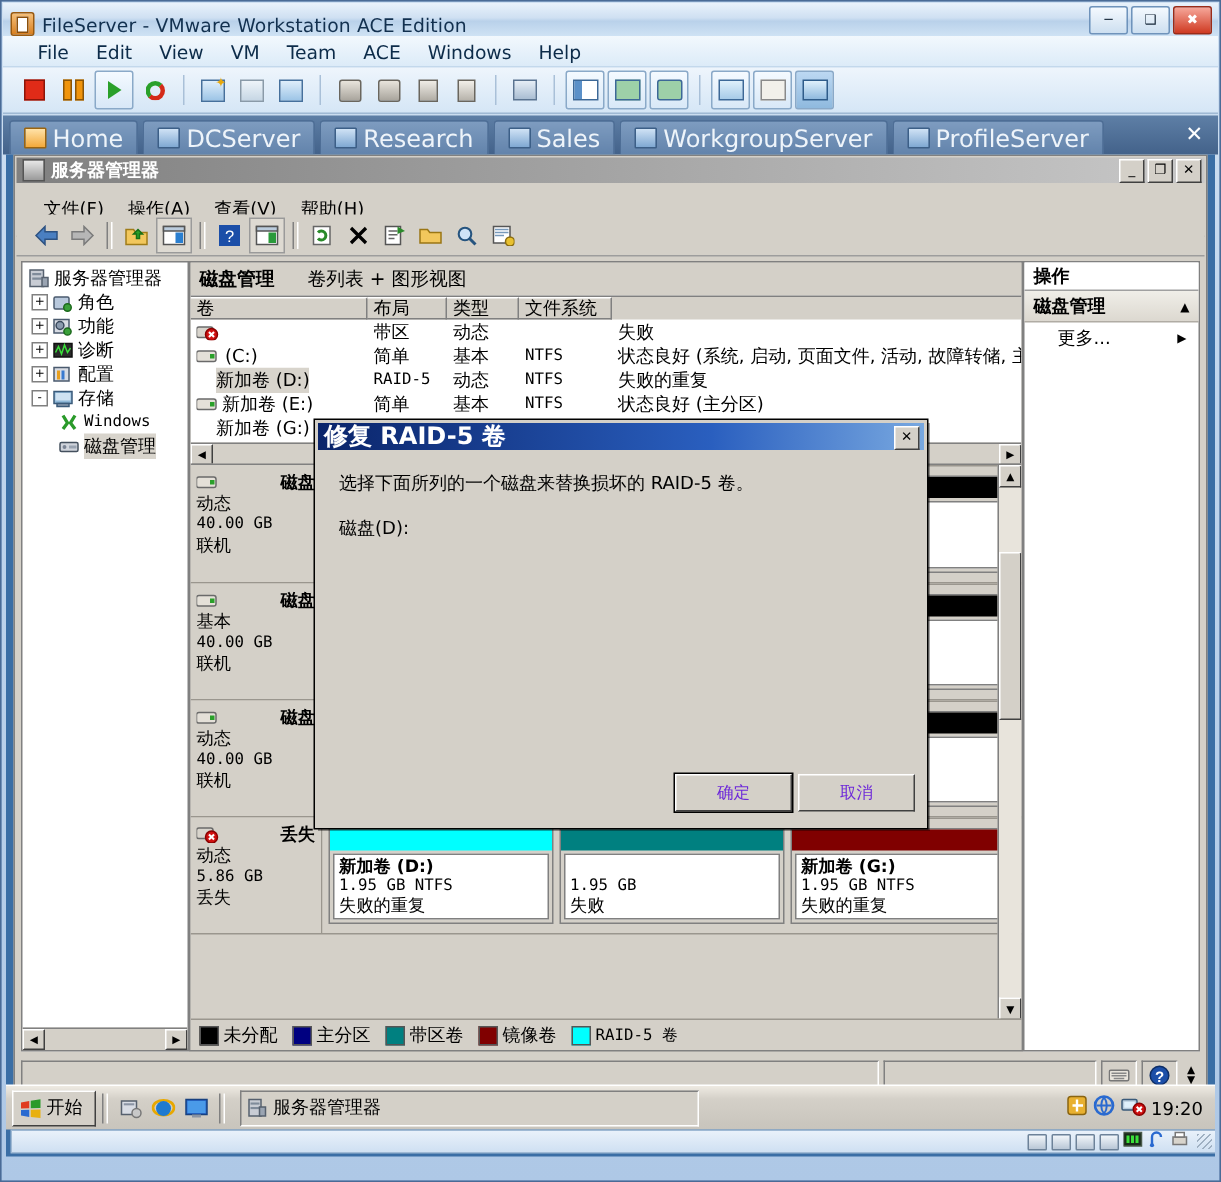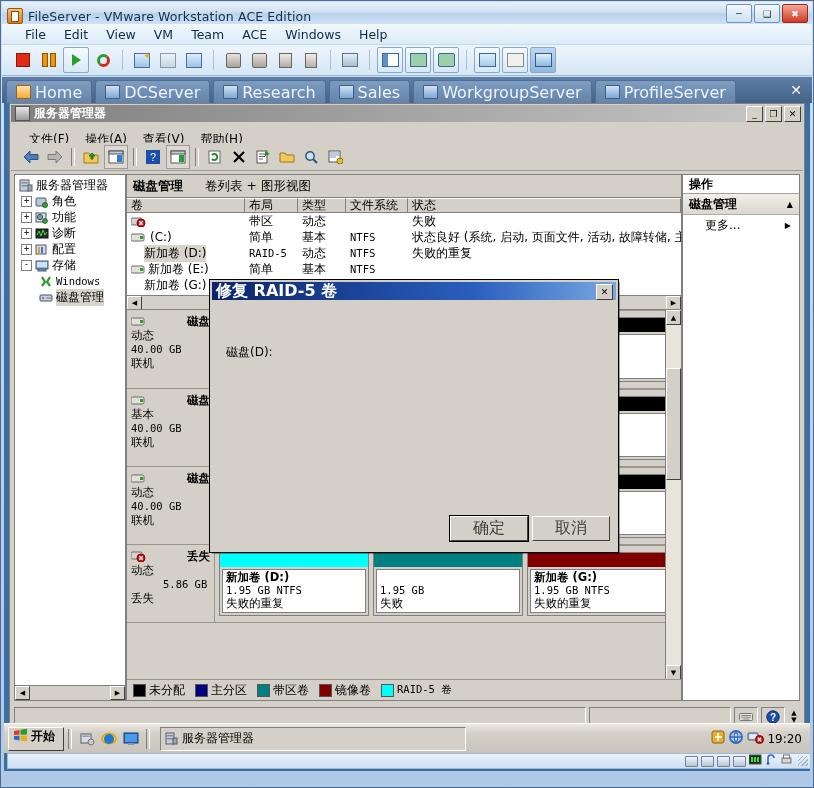--- a/index.html
+++ b/index.html
@@ -206,31 +206,31 @@
   #dlg-listlabel{position:absolute;left:14px;top:62px;font-size:12px;color:#000;}
   #dlg-list{position:absolute;left:14px;top:80px;width:376px;height:162px;background:#fff;
     border-top:1px solid #808080;border-left:1px solid #808080;
     border-right:1px solid #fff;border-bottom:1px solid #fff;outline:1px solid #404040;
     padding:1px;box-sizing:border-box;}
   #dlg-list .li{height:15px;font-size:12px;padding-left:2px;display:flex;align-items:center;}
   #dlg-list .li.sel{background:#0a246a;color:#fff;}
   .dlgbtn{position:absolute;height:23px;width:76px;background:#d4d0c8;
     border-top:1px solid #fff;border-left:1px solid #fff;
     border-right:1px solid #404040;border-bottom:1px solid #404040;
-    font-size:16px;display:flex;align-items:center;justify-content:center;color:#404040;}
+    font-size:11px;display:flex;align-items:center;justify-content:center;color:#6d28d9;}
   .dlgbtn.default{outline:1px solid #000;}
   
   #guest-taskbar{
     position:absolute;left:0;bottom:18px;width:806px;height:30px;
     background:linear-gradient(180deg,#eeeae2,#d4d0c8 30%,#c8c4bc 100%);
     border-top:1px solid #fff;display:flex;align-items:center;padding:0 4px;box-sizing:border-box;
   }
-  #startbtn{height:22px;padding:0 8px 0 4px;display:flex;align-items:flex-start;gap:3px;
+  #startbtn{height:22px;padding:0 8px 0 4px;display:flex;align-items:center;gap:3px;
     background:#d4d0c8;border-top:1px solid #fff;border-left:1px solid #fff;
-    border-right:1px solid #404040;border-bottom:1px solid #404040;font-size:12px;font-weight:bold;}
+    border-right:1px solid #404040;border-bottom:1px solid #404040;font-size:12px;font-weight:normal;}
   .qlsep{width:2px;height:20px;margin:0 4px;border-left:1px solid #808080;border-right:1px solid #fff;}
   .qli{width:20px;height:20px;margin:0 1px;display:flex;align-items:center;justify-content:center;}
   #tb-task{height:22px;width:300px;margin-left:6px;display:flex;align-items:center;gap:4px;
     padding-left:4px;background:#d4d0c8;border-top:1px solid #808080;border-left:1px solid #808080;
     border-right:1px solid #fff;border-bottom:1px solid #fff;font-size:12px;}
   #tray{margin-left:auto;display:flex;align-items:center;gap:3px;padding-right:4px;font-size:12px;}
   
   #vm-statusbar{
     position:absolute;left:3px;bottom:2px;width:806px;height:16px;
     background:linear-gradient(180deg,#e9f1fa,#cfe0f2);
@@ -557,21 +557,20 @@
             <span class="h1">磁盘管理</span>
             <span class="h2">卷列表 + 图形视图</span>
           </div>
 
           <div id="vol-list">
             <div id="vol-cols">
               <span class="vcol" style="width:118px;">卷</span>
               <span class="vcol" style="width:53px;">布局</span>
               <span class="vcol" style="width:48px;">类型</span>
               <span class="vcol" style="width:62px;">文件系统</span>
-              <span class="vcol" style="flex:1;">状态</span>
             </div>
 
             <div class="vrow">
               <span class="vcell" style="width:118px;">
                 <span class="vol-ico">
                   <svg width="15" height="11">
                       <rect x="0" y="2" width="11" height="7" rx="1.5" fill="#d8d4cc" stroke="#6a6a6a"></rect>
                       <circle cx="10" cy="7" r="4" fill="#d01010" stroke="#800"></circle>
                       <path d="M8.3 5.3 L11.7 8.7 M11.7 5.3 L8.3 8.7" stroke="#fff" stroke-width="1.4"></path>
                     </svg>
@@ -616,20 +615,21 @@
                   <svg width="15" height="11">
                       <rect x="0" y="2" width="13" height="7" rx="1.5" fill="#e4e0d8" stroke="#6a6a6a"></rect>
                       <rect x="9" y="4" width="3" height="3" fill="#2aa02a"></rect>
                     </svg>
                 </span>
                 <span>新加卷 (E:)</span>
               </span>
               <span class="vcell" style="width:53px;">简单</span>
               <span class="vcell" style="width:48px;">基本</span>
               <span class="vcell" style="width:62px;font-family:'DejaVu Sans Mono',monospace;font-size:10.5px;">NTFS</span>
+              <span class="vcell" style="flex:1;">状态良好 (主分区)</span>
             </div>
 
             <div class="vrow">
               <span class="vcell" style="width:118px;padding-left:17px;">新加卷 (G:)</span>
               <span class="vcell" style="width:53px;"></span>
               <span class="vcell" style="width:48px;"></span>
               <span class="vcell" style="width:62px;"></span>
               <span class="vcell" style="flex:1;"></span>
             </div>
 
@@ -738,21 +738,21 @@
                   <span class="dl-ico">
                     <svg width="15" height="11">
                         <rect x="0" y="1" width="11" height="7" rx="1.5" fill="#d8d4cc" stroke="#6a6a6a"></rect>
                         <circle cx="10" cy="7" r="4" fill="#d01010" stroke="#800"></circle>
                         <path d="M8.3 5.3 L11.7 8.7 M11.7 5.3 L8.3 8.7" stroke="#fff" stroke-width="1.4"></path>
                       </svg>
                   </span>
                   <span>丢失</span>
                 </div>
                 <div>动态</div>
-                <div style="font-family:'DejaVu Sans Mono',monospace;font-size:10.5px;margin-left:32px;">5.86 GB</div>
+                <div style="font-family:'DejaVu Sans Mono',monospace;font-size:10.5px;">5.86 GB</div>
                 <div>丢失</div>
               </div>
               <div class="disk-parts">
                 <div class="part">
                   <div class="cap" style="background:#00FFFF;"></div>
                   <div class="pinner">
                     <div class="pname">新加卷 (D:)</div>
                     <div style="font-family:'DejaVu Sans Mono',monospace;font-size:10.5px;">1.95 GB NTFS</div>
                     <div>失败的重复</div>
                   </div>
@@ -836,20 +836,21 @@
             </svg>
         </span>
         <span style="width:12px;display:flex;flex-direction:column;align-items:center;justify-content:center;font-size:7px;line-height:7px;">▲<br>▼</span>
       </div>
 
       <div id="dialog">
         <div id="dlg-title">
           <span id="dlg-title-text">修复 RAID-5 卷</span>
           <span id="dlg-close">✕</span>
         </div>
+        <div id="dlg-desc">选择下面所列的一个磁盘来替换损坏的 RAID-5 卷。</div>
         <div id="dlg-listlabel">磁盘(D):</div>
         <span class="dlgbtn default" style="left:238px;top:234px;">确定</span>
         <span class="dlgbtn" style="left:320px;top:234px;">取消</span>
       </div>
     </div>
 
     <div id="guest-taskbar">
       <span id="startbtn">
         <svg width="15" height="14">
             <path d="M1 3 L6.5 2 L6.5 6.8 L1 7 Z" fill="#e03a20"></path>

